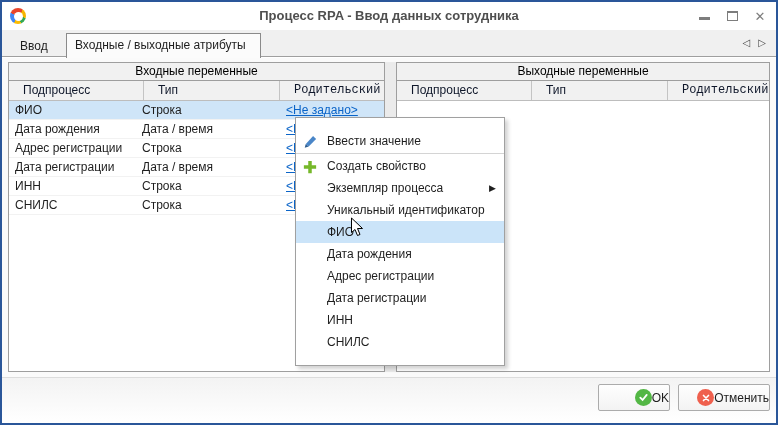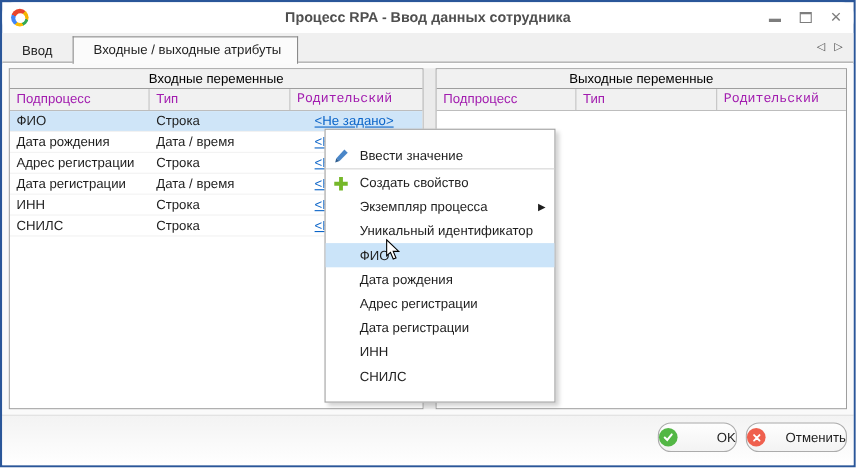--- a/index.html
+++ b/index.html
@@ -17,35 +17,35 @@
     font-size:13px; font-weight:bold; color:#4f4f4f; }
   .win-controls { position:absolute; right:10px; top:0; height:28px; display:flex; align-items:center; gap:16px; }
   .wc { color:#7d7d7d; cursor:default; display:flex; align-items:center; justify-content:center; width:12px; height:12px; }
   .wc-min { width:11px; height:3px; background:#7d7d7d; margin-top:4px; }
   .wc-max { width:11px; height:10px; border:1px solid #7d7d7d; border-top:2px solid #7d7d7d; background:transparent; }
   .wc-close { font-size:13px; font-weight:bold; }
 
   
   .tabstrip { position:absolute; top:28px; left:0; right:0; height:27px; background:#f0f0f0; border-bottom:1px solid #9f9f9f; }
   .tab-inactive { position:absolute; left:8px; top:7px; padding:2px 10px; color:#1e1e1e; }
-  .tab-active { position:absolute; left:64px; top:3px; height:25px; padding:4px 14px 0 18px; background:#fbfbfb;
+  .tab-active { position:absolute; left:64px; top:3px; height:25px; padding:4px 14px 0 8px; background:#fbfbfb;
     border:1px solid #8a8a8a; border-bottom:none; z-index:2; }
   .tab-nav { position:absolute; right:10px; top:7px; display:flex; gap:8px; color:#4a4a4a; font-size:10px; }
   .tab-nav span { cursor:default; }
 
   
   .content { position:absolute; top:56px; left:0; right:0; height:319px; background:#fafafa; }
   .splitter { position:absolute; left:383px; top:4px; width:11px; height:310px; background:#ebebeb; }
 
   .panel { position:absolute; top:4px; height:310px; border:1px solid #9e9e9e; background:#fff; display:flex; flex-direction:column; }
   .panel-left { left:6px; width:377px; }
   .panel-right { left:394px; width:374px; }
   .panel-title { height:18px; line-height:17px; text-align:center; background:#f1f1f1; border-bottom:1px solid #9e9e9e; color:#000000; }
   .thead { display:flex; height:20px; background:#f1f1f1; border-bottom:1px solid #bdbdbd; }
-  .th { line-height:19px; padding-left:6px; border-right:1px solid #c4c4c4; color:#a21caf; }
+  .th { line-height:19px; padding-left:6px; border-right:1px solid #c4c4c4; color:#0f172a;margin-left:8px; }
   .th:last-child { border-right:none;font-family:Liberation Mono, monospace; }
   .c1 { width:127px; flex:none; } .c2 { width:128px; flex:none; } .c3 { flex:1; }
   .tbody { flex:1; background:#fff; overflow:hidden; }
   .trow { display:flex; height:19px; align-items:center; border-bottom:1px solid #f2f2f2; }
   .trow > span { padding-left:6px; white-space:nowrap; overflow:hidden; }
   .trow.selected { background:#cfe5f8; }
   .link { color:#0a64c8; text-decoration:underline; cursor:pointer;margin-left:16px; }
 
   
   .context-menu { position:absolute; left:293px; top:115px; width:210px; background:#fff; border:1px solid #a0a0a0;
@@ -54,22 +54,22 @@
   .menu-item.highlight { background:#cbe4f9; }
   .menu-sep { height:1px; background:#d4d4d4; margin:1px 0; }
   .mi-icon { position:absolute; left:7px; top:4px; width:14px; height:14px; }
   .submenu-arrow { position:absolute; right:8px; top:0; font-size:9px; color:#1e1e1e; }
 
   
   .cursor { position:absolute; left:348px; top:215px; z-index:20; }
 
   
   .footer { position:absolute; left:0; right:0; top:375px; height:46px; background:linear-gradient(#f3f3f3,#ffffff); border-top:1px solid #dcdcdc; }
-  .btn { position:absolute; top:6px; height:27px; display:flex; align-items:center; justify-content:space-between; 
-    border:1px solid #ababab; border-radius:12px; background:linear-gradient(#fefefe,#f3f3f3); font-size:12px; color:#1e1e1e; cursor:pointer; }
+  .btn { position:absolute; top:6px; height:27px; display:flex; align-items:center; justify-content:flex-end; 
+    border:1px solid #ababab; border-radius:2px; background:linear-gradient(#fefefe,#f3f3f3); font-size:12px; color:#1e1e1e; cursor:pointer; }
   .btn-ok { left:596px; width:72px; }
   .btn-cancel { left:676px; width:92px; }
   .badge { width:17px; height:17px; border-radius:50%; display:flex; align-items:center; justify-content:center; flex:none; }
 </style>
 </head>
 <body>
 
 <div class="window">
 
   <div class="titlebar">

